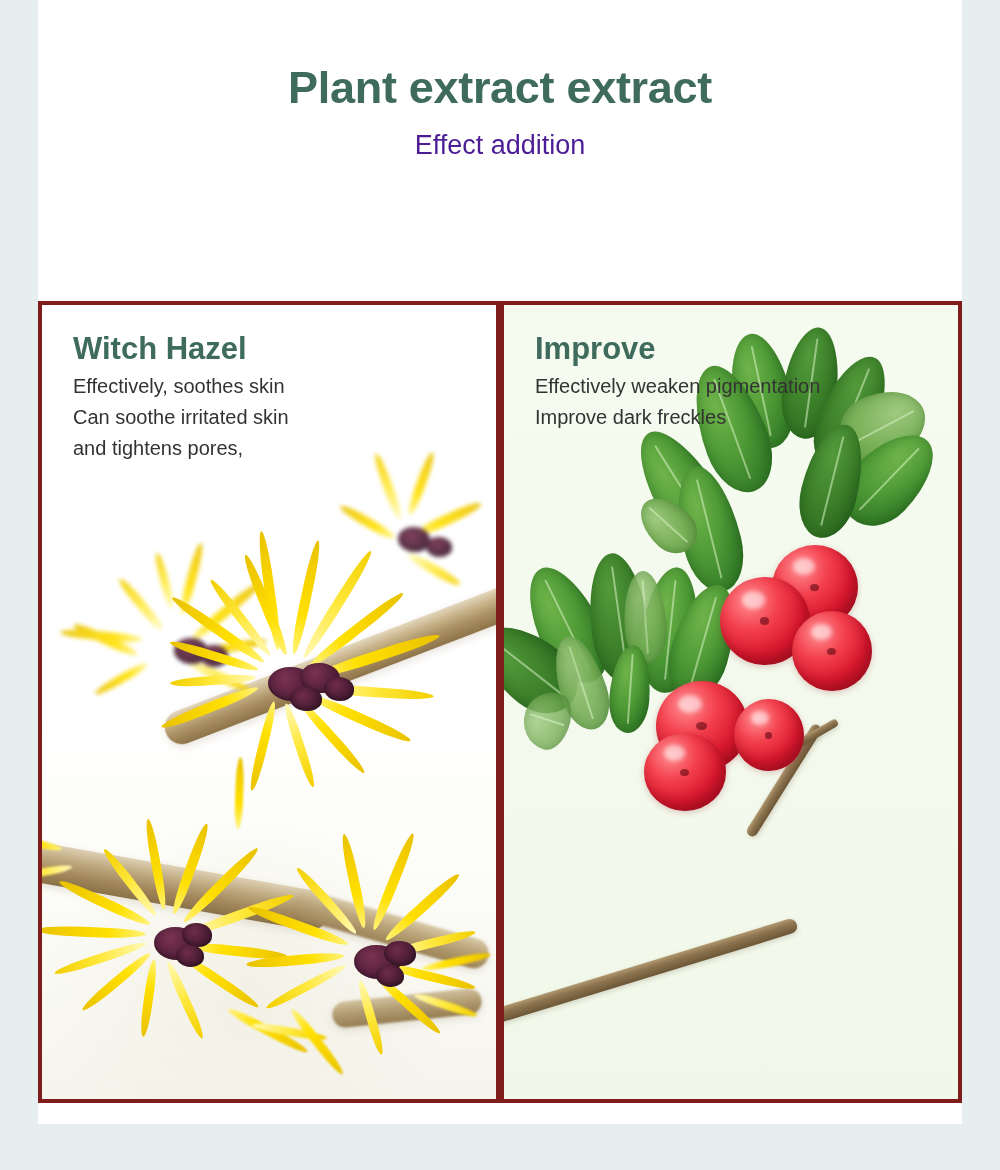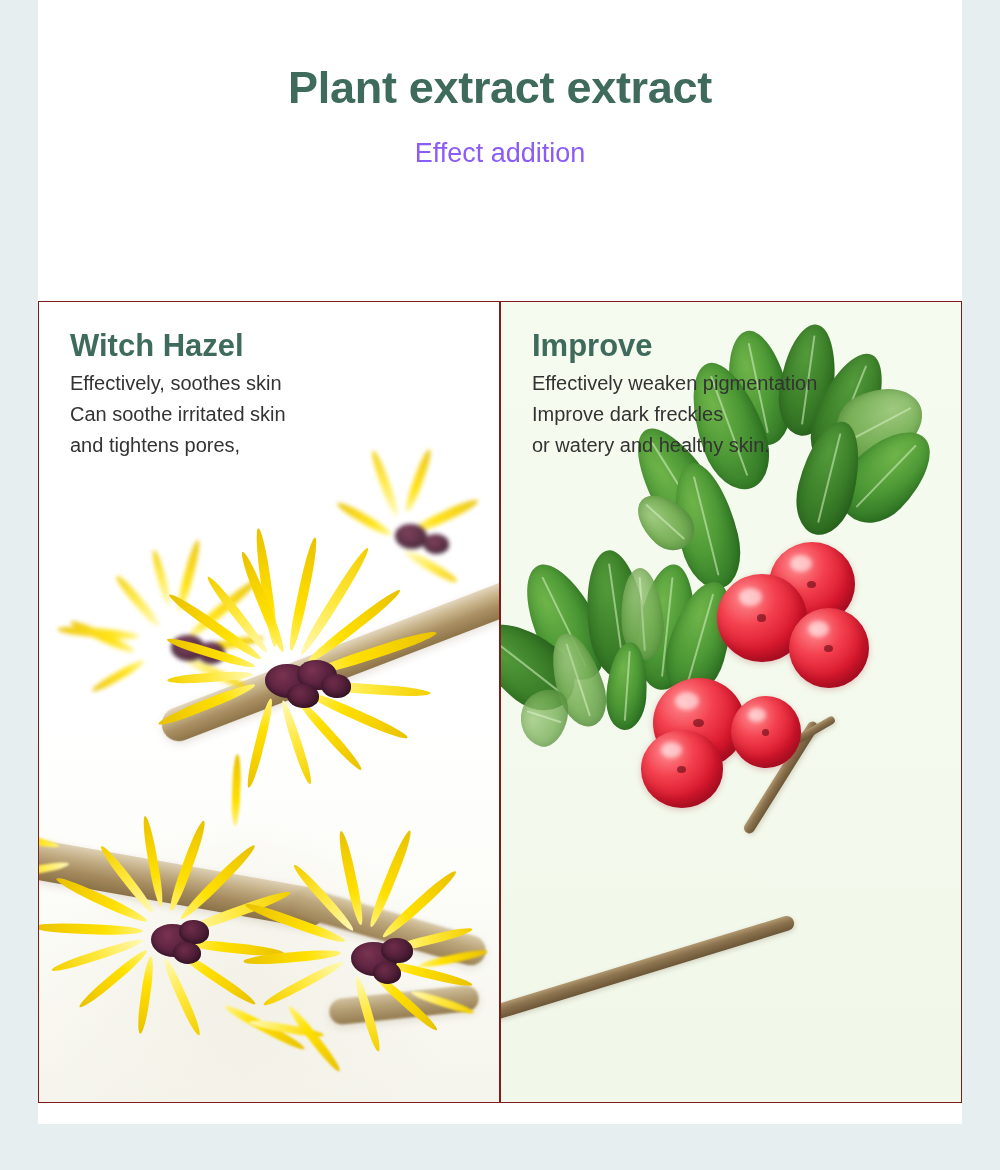--- a/index.html
+++ b/index.html
@@ -26,39 +26,39 @@
   #header { position:absolute; left:0; top:0; width:924px; text-align:center; }
   #main-title {
     margin-top:63px;
     font-size:45px;
     font-weight:bold;
     color:#3e6b5c;
     letter-spacing:-0.3px;
     line-height:1.1;
   }
   #subtitle {
-    margin-top:24px;
+    margin-top:16px;
     font-size:27px;
     font-weight:normal;
-    color:#8b5cf6;
+    color:#4c1d95;
     line-height:1.2;
   }
 
   
   #cards {
     position:absolute;
     left:0; top:301px;
     width:924px; height:802px;
     display:flex;
     justify-content:space-between;
   }
   .card {
     position:relative;
     width:494px; height:802px;
-    border:1px solid #7f1d1d;
+    border:4px solid #7f1d1d;
     overflow:hidden;
   }
   .card.left  { background:#fcfdfa; }
   .card.right { background:#f3f9ec; }
 
   .card-text { position:relative; z-index:5; padding:26px 0 0 31px; }
   .card-heading {
     font-size:31px;
     font-weight:bold;
     color:#3e6b5c;
@@ -356,20 +356,19 @@
           <div class="berry" style="left:140px; top:428px; width:82px; height:78px;">
               <span class="navel"></span>
             </div>
         </div>
 
         <div class="card-text">
           <div class="card-heading">Improve</div>
           <div class="card-desc">
             <span class="line">Effectively weaken pigmentation</span>
             <span class="line">Improve dark freckles</span>
-            <span class="line">or watery and healthy skin.</span>
           </div>
         </div>
       </div>
 
     </div>
   </div>
 </div>
 
 </body></html>

